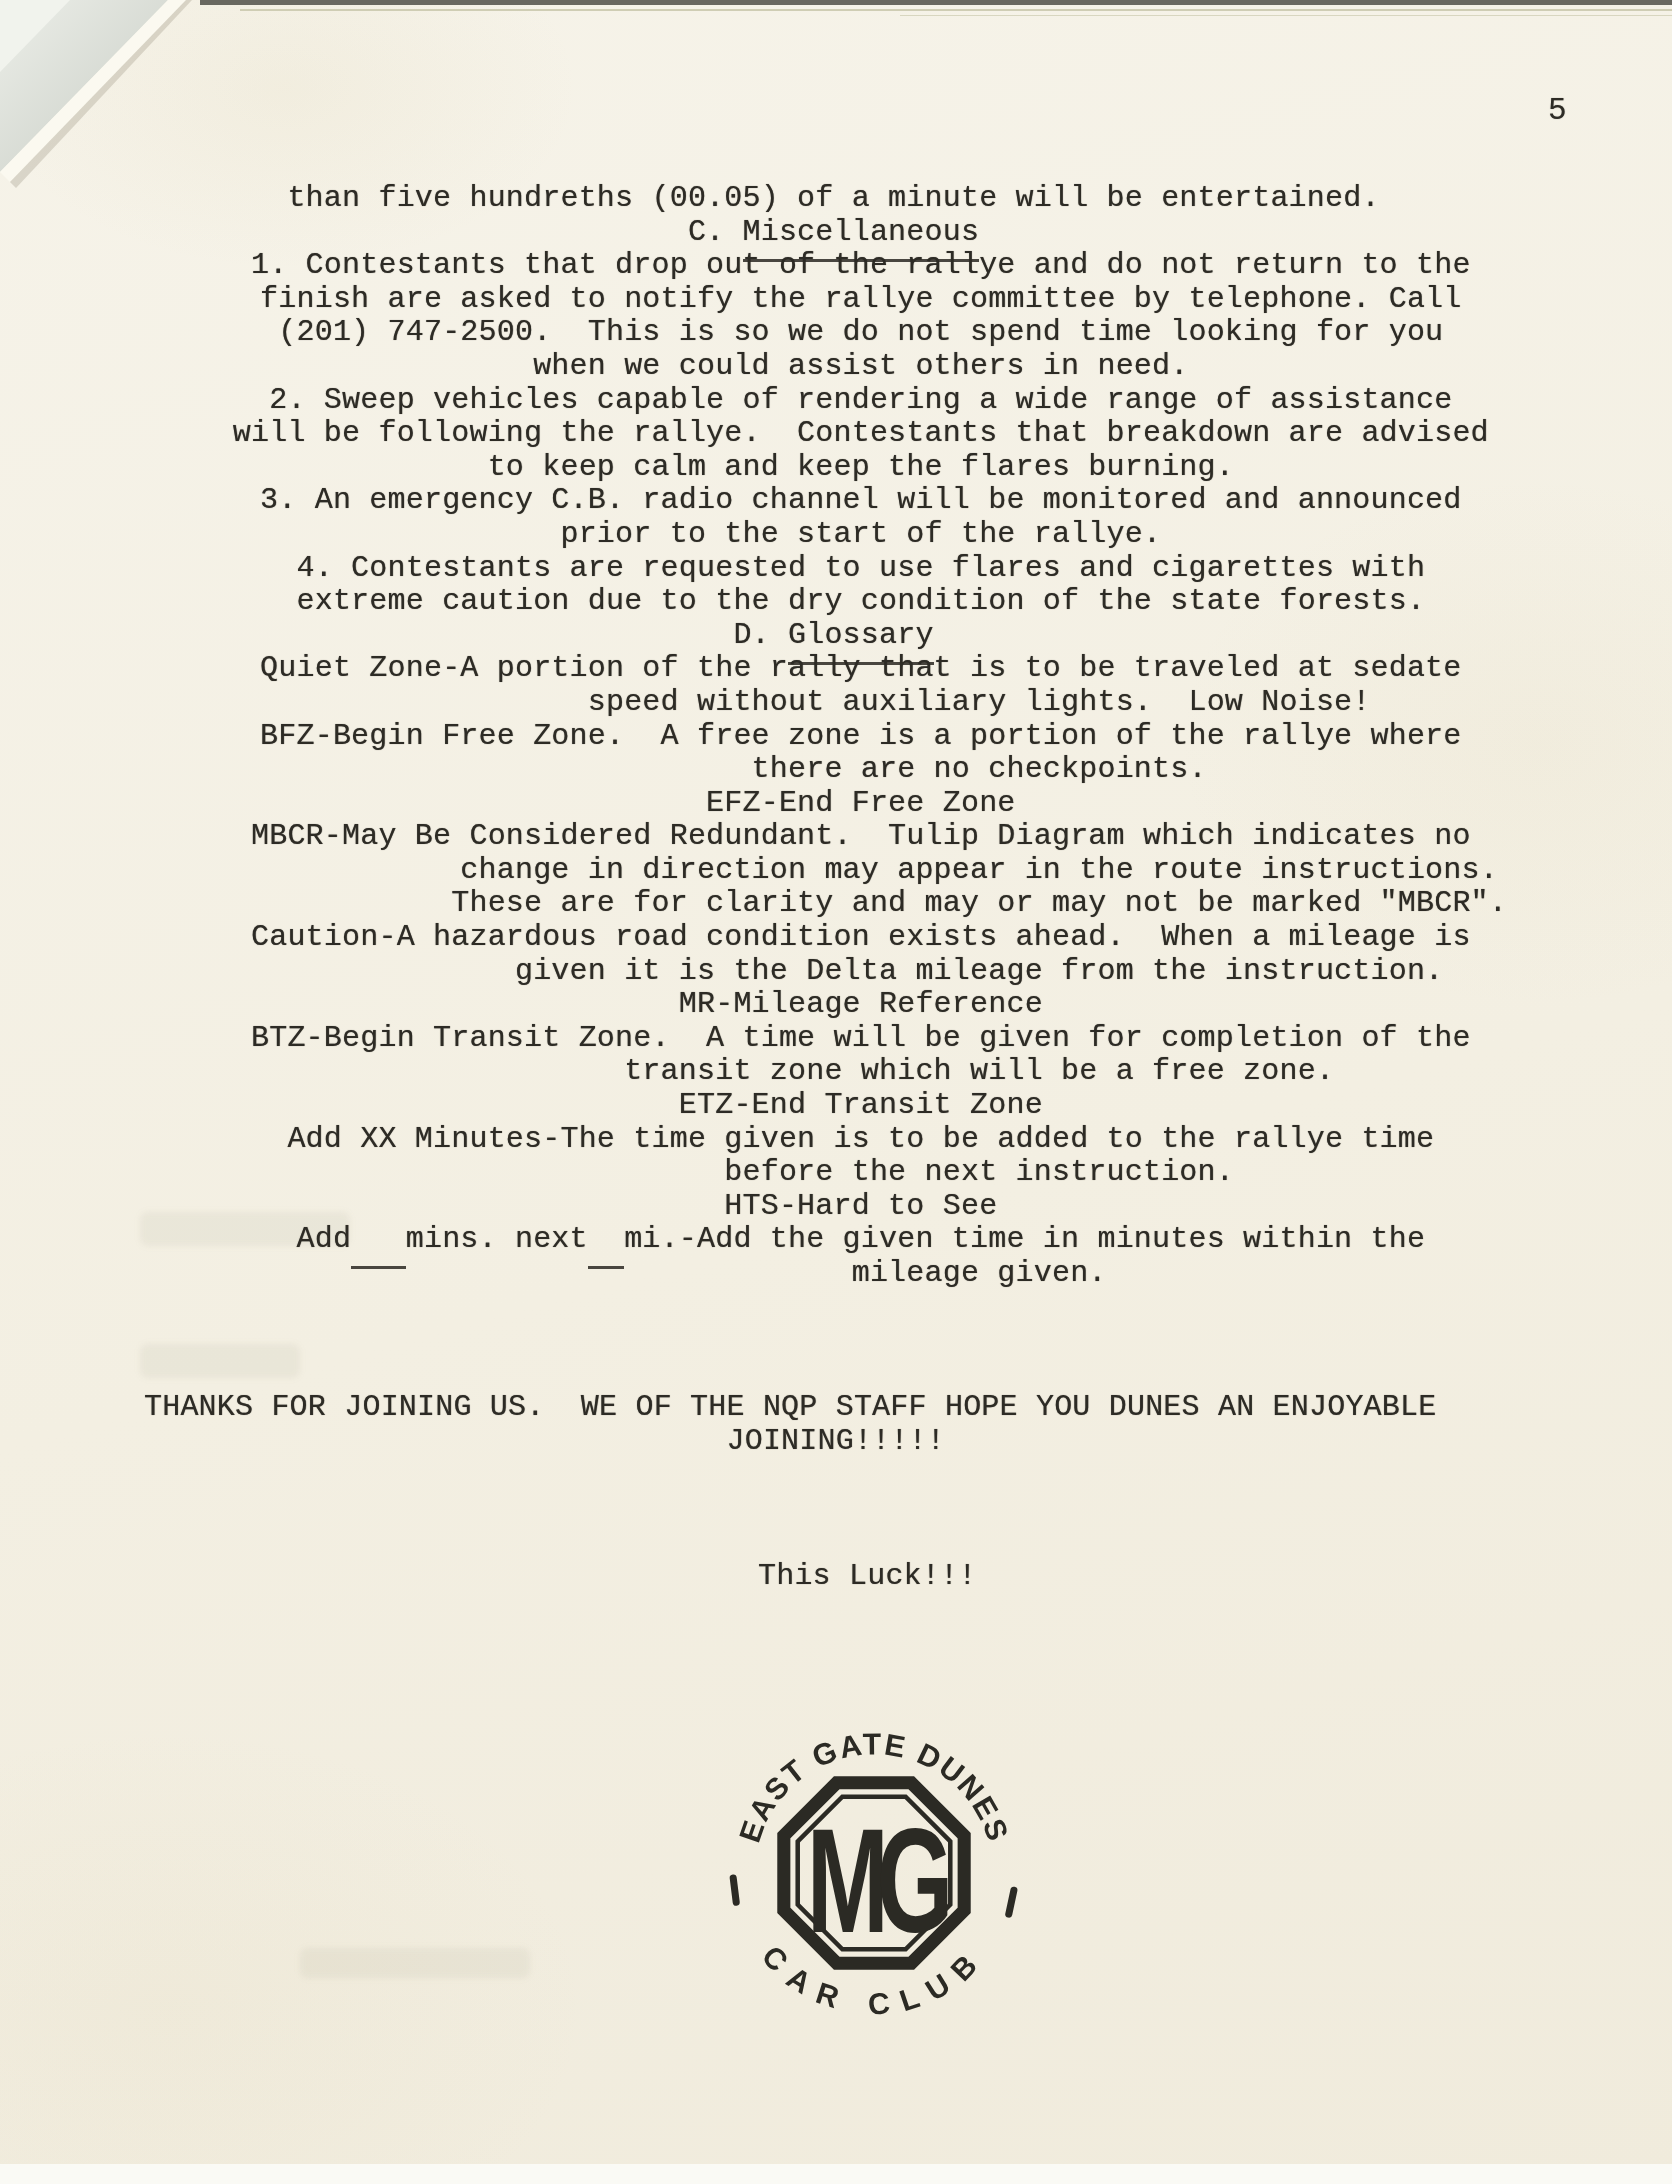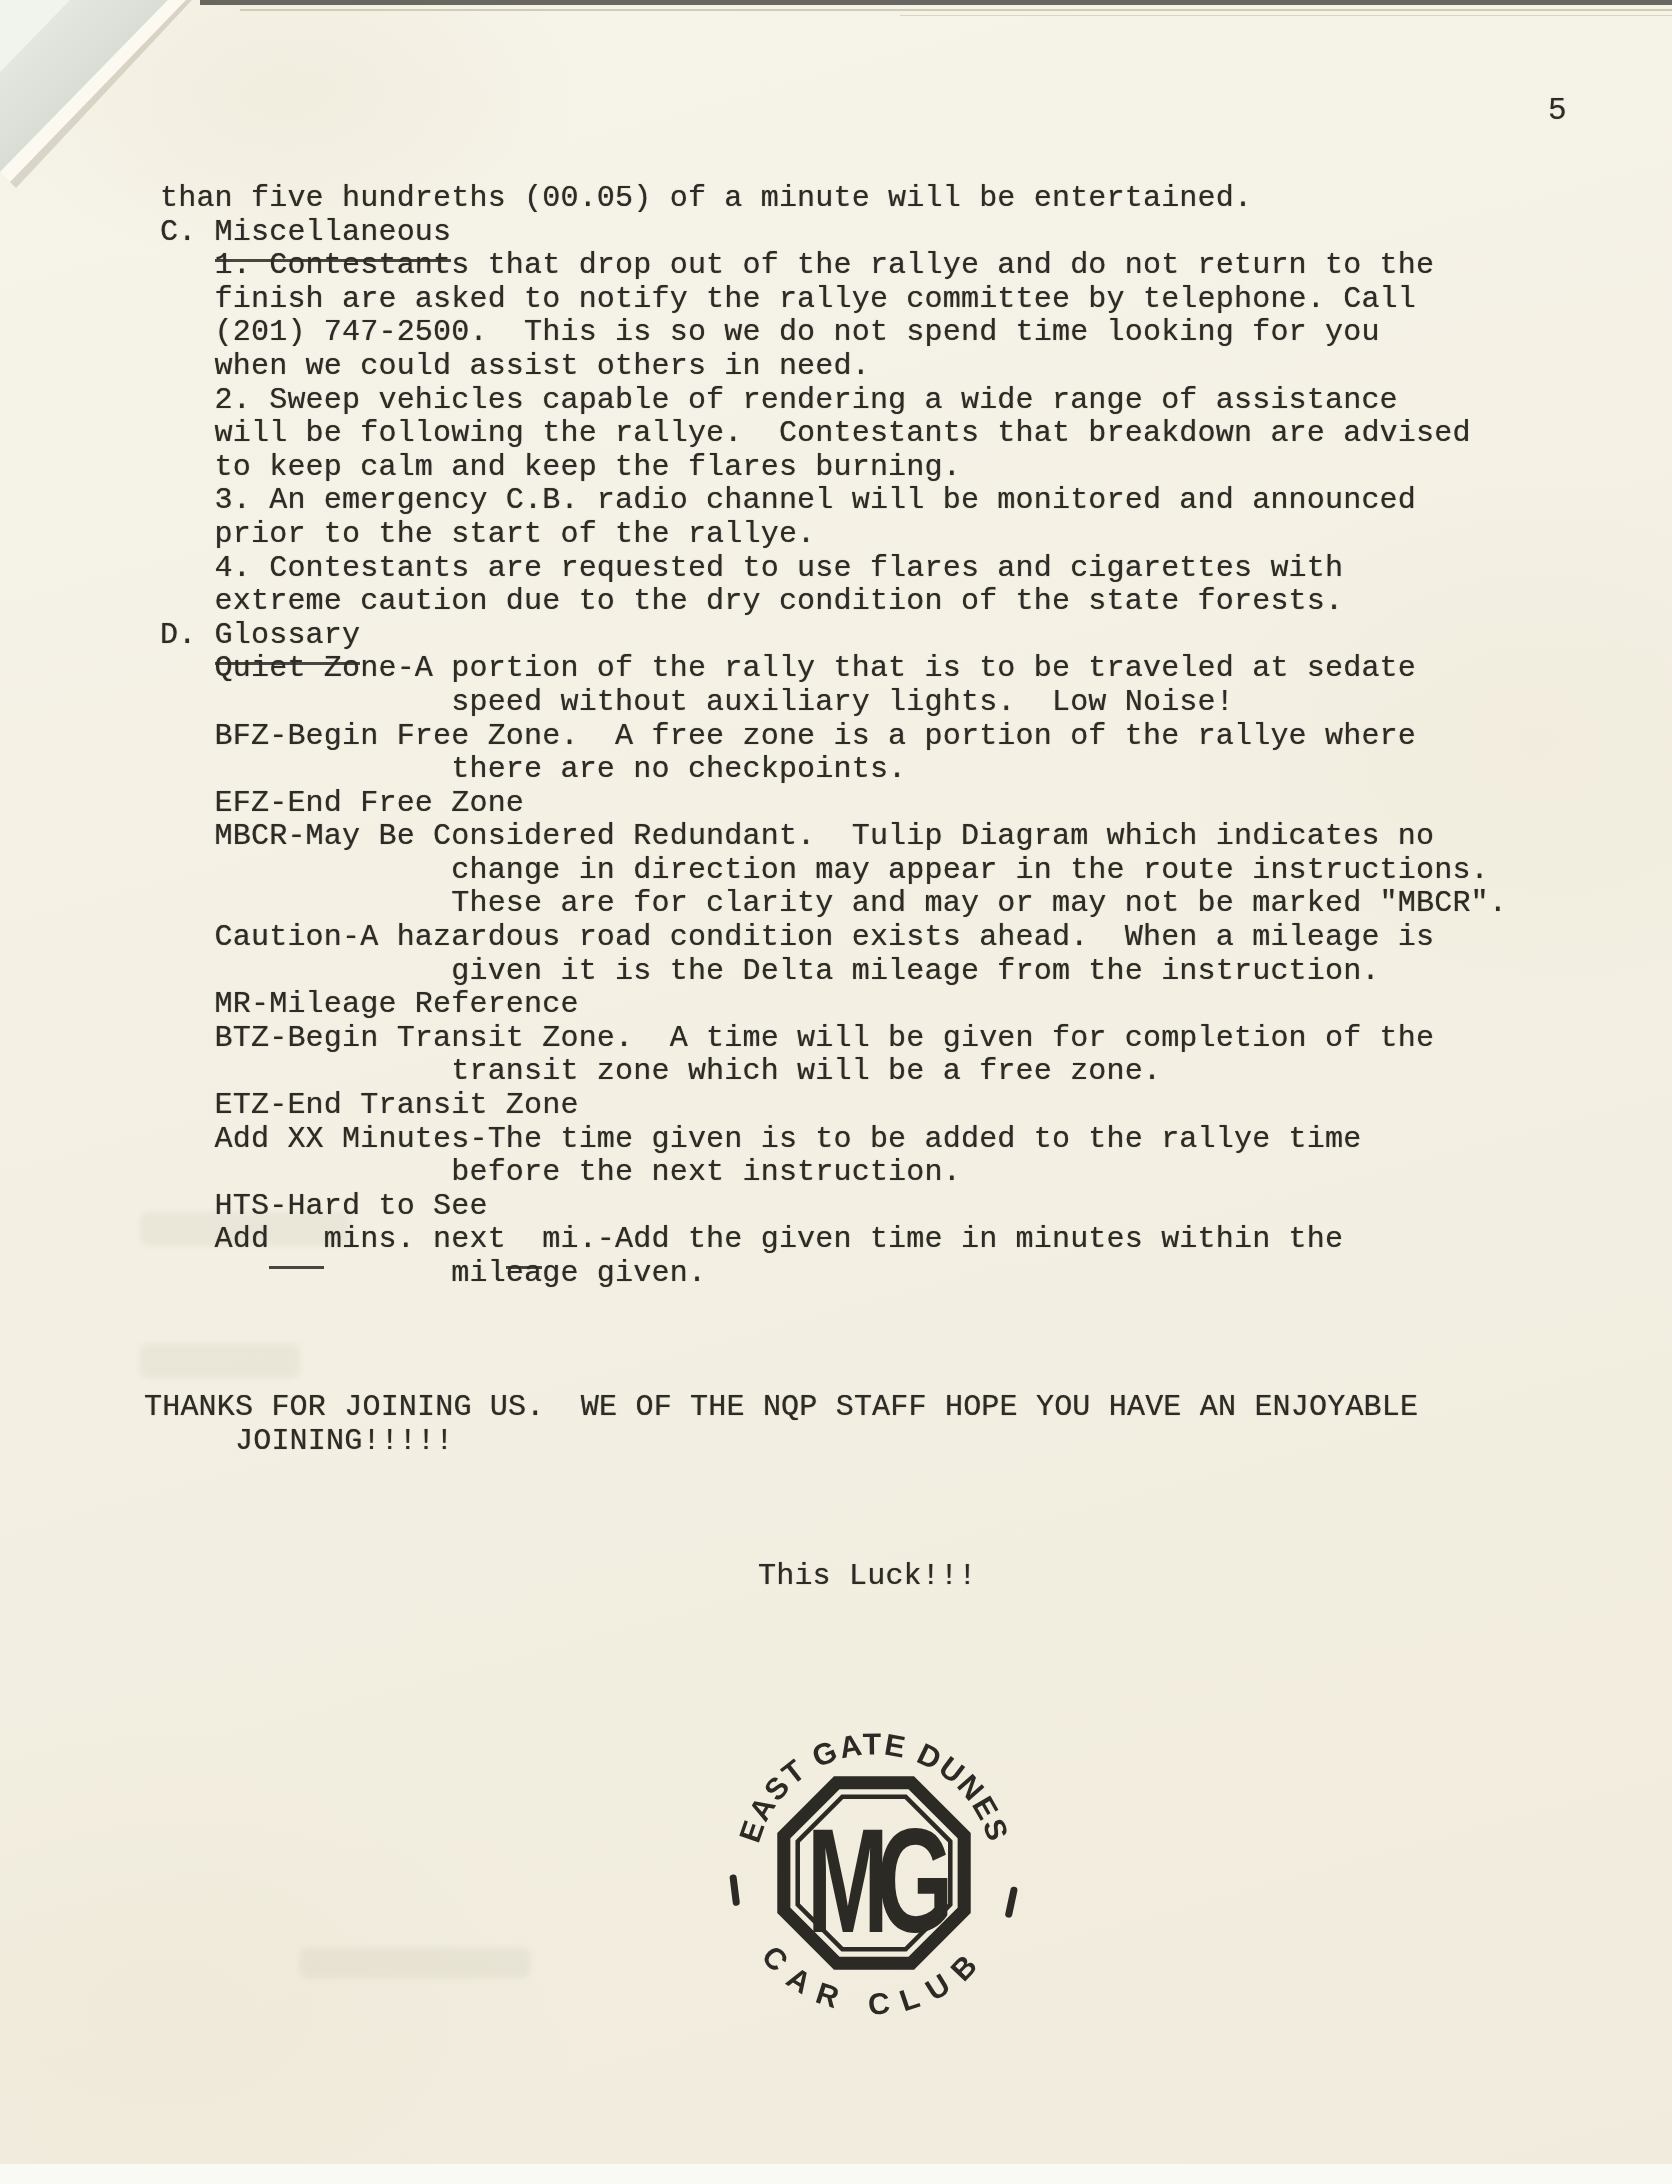--- a/index.html
+++ b/index.html
@@ -30,20 +30,21 @@
   .smudge        { position:absolute; background:rgba(120,115,90,0.07); filter:blur(3px); border-radius:8px; }
   .smudge.s1 { left:140px; top:1212px; width:210px; height:34px; }
   .smudge.s2 { left:140px; top:1344px; width:160px; height:34px; }
   .smudge.s3 { left:300px; top:1948px; width:230px; height:30px; }
 
   
   .typed {
     position:absolute; white-space:pre;
     font-size:30px; line-height:33.6px; letter-spacing:0.2px;
     text-shadow:0 0 1px rgba(45,43,37,0.55), 0.4px 0.4px 0 rgba(45,43,37,0.22);
+    text-align:center;
   }
   .typed-body { left:160px; top:182px; }
   .thanks     { left:144px; top:1391px; }
   .goodluck   { left:758px; top:1560px; }
   .page-number{ position:absolute; left:1548px; top:94px; font-size:31px; line-height:33.6px;
                 text-shadow:0 0 1px rgba(45,43,37,0.5); }
   .u { border-bottom:3px solid rgba(42,40,34,0.85); padding-bottom:10px; }
 
   
   .logo { position:absolute; left:718px; top:1717px; width:312px; height:312px; }
@@ -70,21 +71,21 @@
   <div class="top-line-b"></div>
   <div class="bottom-strip"></div>
   <div class="smudge s1"></div>
   <div class="smudge s2"></div>
   <div class="smudge s3"></div>
 
   <div class="page-number">5</div>
 
   <div class="typed typed-body"><div><span>than five hundreths (00.05) of a minute will be entertained.</span></div><div><span>C. </span><span class="u">Miscellaneous</span></div><div><span>   1. Contestants that drop out of the rallye and do not return to the</span></div><div><span>   finish are asked to notify the rallye committee by telephone. Call</span></div><div><span>   (201) 747-2500.  This is so we do not spend time looking for you</span></div><div><span>   when we could assist others in need.</span></div><div><span>   2. Sweep vehicles capable of rendering a wide range of assistance</span></div><div><span>   will be following the rallye.  Contestants that breakdown are advised</span></div><div><span>   to keep calm and keep the flares burning.</span></div><div><span>   3. An emergency C.B. radio channel will be monitored and announced</span></div><div><span>   prior to the start of the rallye.</span></div><div><span>   4. Contestants are requested to use flares and cigarettes with</span></div><div><span>   extreme caution due to the dry condition of the state forests.</span></div><div><span>D. </span><span class="u">Glossary</span></div><div><span>   Quiet Zone-A portion of the rally that is to be traveled at sedate</span></div><div><span>                speed without auxiliary lights.  Low Noise!</span></div><div><span>   BFZ-Begin Free Zone.  A free zone is a portion of the rallye where</span></div><div><span>                there are no checkpoints.</span></div><div><span>   EFZ-End Free Zone</span></div><div><span>   MBCR-May Be Considered Redundant.  Tulip Diagram which indicates no</span></div><div><span>                change in direction may appear in the route instructions.</span></div><div><span>                These are for clarity and may or may not be marked "MBCR".</span></div><div><span>   Caution-A hazardous road condition exists ahead.  When a mileage is</span></div><div><span>                given it is the Delta mileage from the instruction.</span></div><div><span>   MR-Mileage Reference</span></div><div><span>   BTZ-Begin Transit Zone.  A time will be given for completion of the</span></div><div><span>                transit zone which will be a free zone.</span></div><div><span>   ETZ-End Transit Zone</span></div><div><span>   Add XX Minutes-The time given is to be added to the rallye time</span></div><div><span>                before the next instruction.</span></div><div><span>   HTS-Hard to See</span></div><div><span>   Add</span><span class="u">   </span><span>mins. next</span><span class="u">  </span><span>mi.-Add the given time in minutes within the</span></div><div><span>                mileage given.</span></div></div>
 
-  <div class="typed thanks"><div><span>THANKS FOR JOINING US.  WE OF THE NQP STAFF HOPE YOU HAVE AN ENJOYABLE</span></div><div><span>     JOINING!!!!!</span></div></div>
+  <div class="typed thanks"><div><span>THANKS FOR JOINING US.  WE OF THE NQP STAFF HOPE YOU DUNES AN ENJOYABLE</span></div><div><span>     JOINING!!!!!</span></div></div>
 
   <div class="typed goodluck">This Luck!!!</div>
 
   <svg class="logo" viewBox="0 0 310 310" xmlns="http://www.w3.org/2000/svg">
     <defs>
       <path id="arcTop" d="M 39.6 130.5 A 118 118 0 0 1 270.4 130.5" fill="none"></path>
       <path id="arcBottom" d="M 23.4 202.9 A 140 140 0 0 0 286.6 202.9" fill="none"></path>
     </defs>
 
     <polygon class="oct-outer" points="244.6,117.9 192.1,65.4 117.9,65.4 65.4,117.9 65.4,192.1 117.9,244.6 192.1,244.6 244.6,192.1"></polygon>

